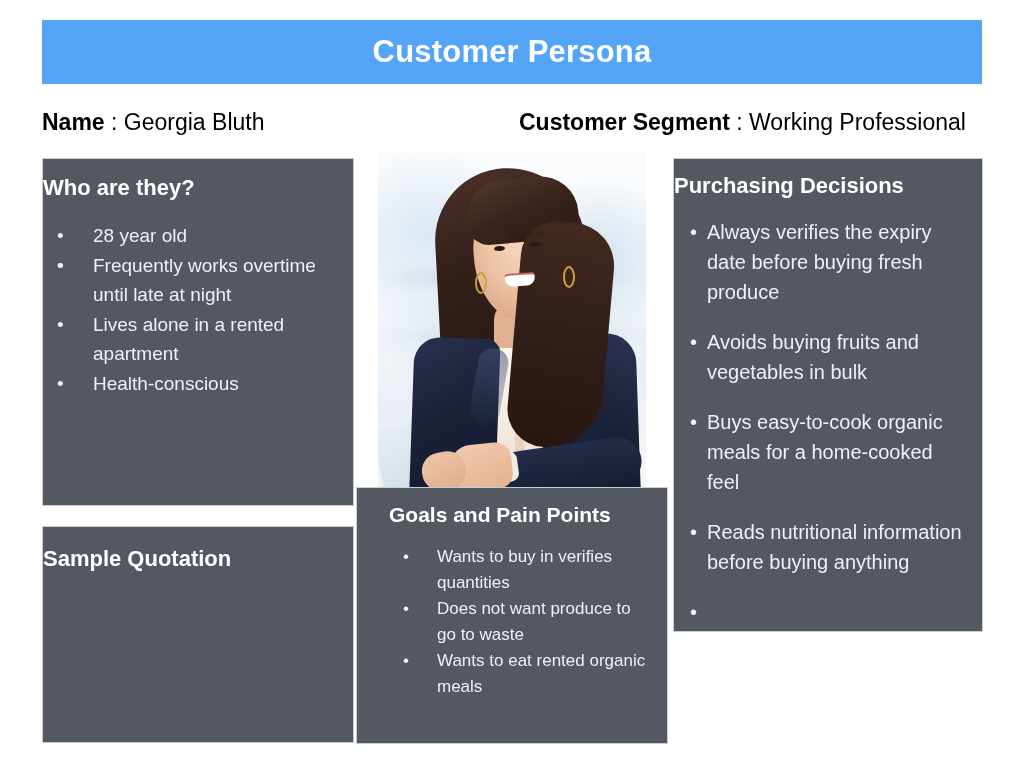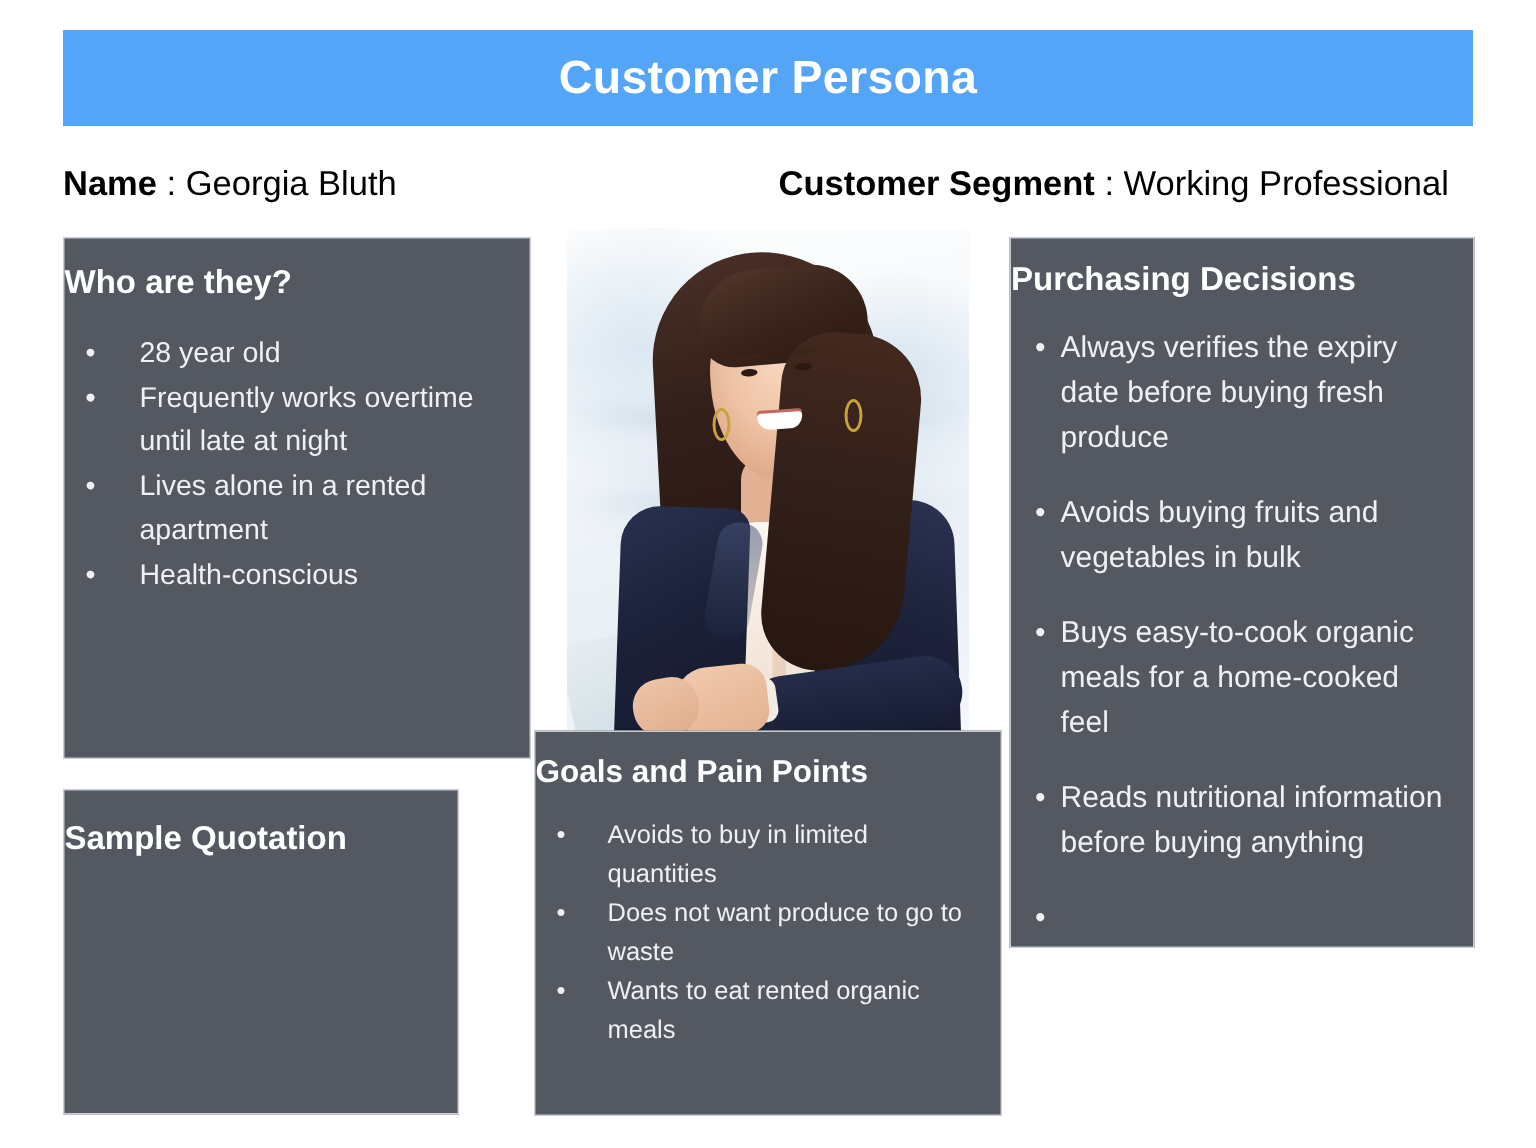--- a/index.html
+++ b/index.html
@@ -107,21 +107,21 @@
     font-size: 19px;
     line-height: 29.5px;
     padding-left: 36px;
     margin-bottom: 0;
   }
 
   
   #card-quote {
     left: 42px;
     top: 526px;
-    width: 264px;
+    width: 312px;
     height: 217px;
   }
   #card-quote .card-title {
     font-size: 22px;
     margin: 19px 0 0 0;
   }
   #card-quote .quote-text {
     font-size: 19px;
     font-style: italic;
     line-height: 31px;
@@ -355,20 +355,21 @@
     border-radius: 10px 22px 0 0;
     transform: rotate(-12deg);
   }
 
   
   #card-goals {
     left: 356px;
     top: 487px;
     width: 312px;
     height: 257px;
+    padding-left: 32px;
   }
   #card-goals .card-title {
     font-size: 21px;
     margin: 15px 0 0 0;
   }
   #card-goals .bullets {
     margin: 17px 0 0 0;
     padding: 0 14px 0 14px;
   }
   #card-goals .bullets li {
@@ -458,21 +459,21 @@
   <div class="ph-earring r"></div>
   <div class="ph-arm"></div>
   <div class="ph-cuff"></div>
   <div class="ph-hand"></div>
   <div class="ph-hand-2"></div>
 </div>
 
 <div class="card" id="card-goals">
   <div class="card-title">Goals and Pain Points</div>
   <ul class="bullets">
-      <li><span class="bullet-dot">•</span><span>Avoids to buy in limited quantities</span></li>
+      <li><span class="bullet-dot">•</span><span>Wants to buy in verifies quantities</span></li>
       <li><span class="bullet-dot">•</span><span>Does not want produce to go to waste</span></li>
       <li><span class="bullet-dot">•</span><span>Wants to eat rented organic meals</span></li>
     </ul>
 </div>
 
 <div class="card" id="card-purchasing">
   <div class="card-title">Purchasing Decisions</div>
   <ul class="bullets">
       <li><span class="bullet-dot">•</span><span>Always verifies the expiry date before buying fresh produce</span></li>
       <li><span class="bullet-dot">•</span><span>Avoids buying fruits and vegetables in bulk</span></li>

